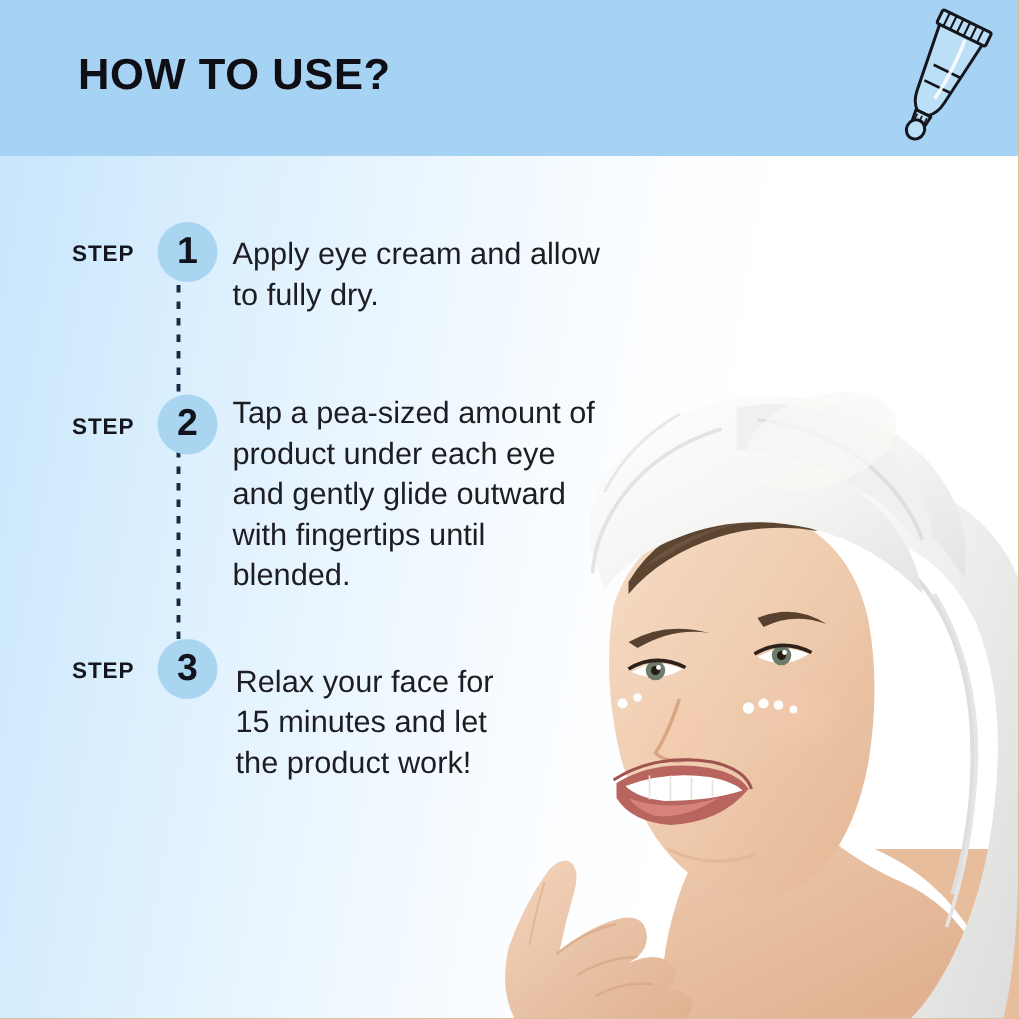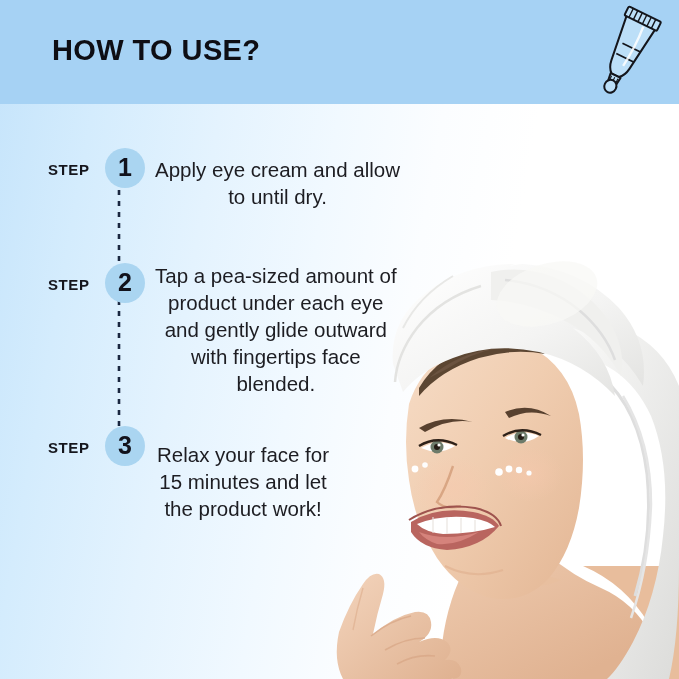--- a/index.html
+++ b/index.html
@@ -63,21 +63,20 @@
     height: 94px;
   }
 
   
   .steps-layer {
     position: absolute;
     left: 0;
     top: 0;
     width: 573px;
     height: 679px;
-    text-align: center;
   }
 
   .connector {
     position: absolute;
     left: 117px;
     top: 168px;
     width: 4px;
     height: 285px;
   }
 
@@ -283,30 +282,30 @@
       <svg width="4" height="285" viewBox="0 0 4 285">
         <line x1="2" y1="0" x2="2" y2="285" stroke="#1a2740" stroke-width="2.6" stroke-dasharray="5 6" stroke-linecap="butt"></line>
       </svg>
     </div>
 
     <div class="step-label" id="step-1-label">STEP</div>
     <div class="step-circle" id="step-1-circle">
       <span>1</span>
     </div>
     <div class="step-text" id="step-1-text">Apply eye cream and allow
-to until dry.</div>
+to fully dry.</div>
 
     <div class="step-label" id="step-2-label">STEP</div>
     <div class="step-circle" id="step-2-circle">
       <span>2</span>
     </div>
     <div class="step-text" id="step-2-text">Tap a pea-sized amount of
 product under each eye
 and gently glide outward
-with fingertips face
+with fingertips until
 blended.</div>
 
     <div class="step-label" id="step-3-label">STEP</div>
     <div class="step-circle" id="step-3-circle">
       <span>3</span>
     </div>
     <div class="step-text" id="step-3-text">Relax your face for
 15 minutes and let
 the product work!</div>
 

